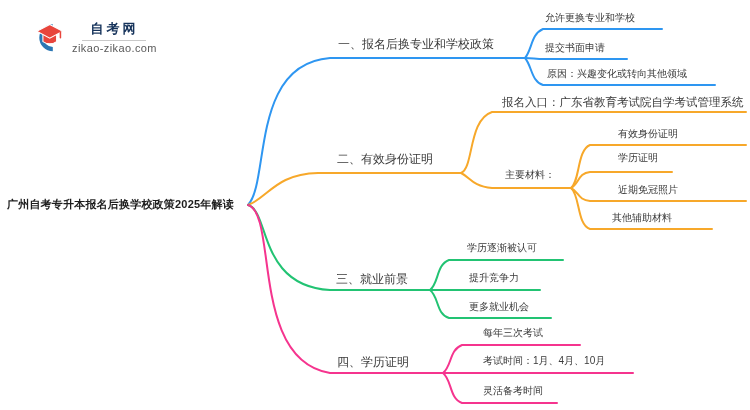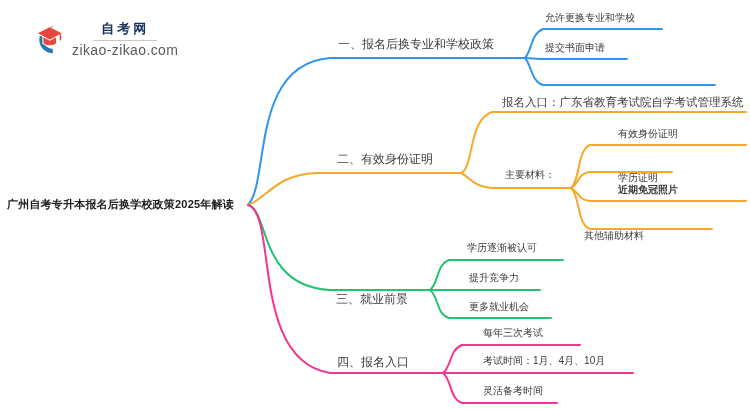--- a/index.html
+++ b/index.html
@@ -17,21 +17,21 @@
   .branch-label{font-size:12px;color:#3a3a3a;}
   .root-label{
     font-size:11px;font-weight:bold;color:#1d1d1d;letter-spacing:.2px;
   }
   .small{font-size:11.5px;}
   
   .logo{position:absolute;left:33px;top:20px;display:flex;align-items:center;gap:7px;}
   .logo-text{display:flex;flex-direction:column;align-items:center;justify-content:flex-end;}
   .logo-title{font-size:13px;font-weight:bold;color:#16335b;letter-spacing:3px;}
   .logo-divider{width:64px;height:1px;background:#c9c9c9;margin:2px 0 1px 0;}
-  .logo-domain{font-size:14px;color:#5a5a5a;letter-spacing:.4px;}
+  .logo-domain{font-size:11px;color:#5a5a5a;letter-spacing:.4px;}
 </style>
 </head>
 <body>
 
 <div class="stage">
 
   <svg class="wires" width="750" height="410" viewBox="0 0 750 410" fill="none" stroke-width="2" stroke-linecap="round" stroke-linejoin="round">
 
     <path d="M248,205 C270,182 250,64 330,58 L525,58" stroke="#2E96F1"></path>
     <path d="M525,58 C532,50 531,34 543,29 L662,29" stroke="#2E96F1"></path>
@@ -69,32 +69,33 @@
       <span class="logo-divider"></span>
       <span class="logo-domain">zikao-zikao.com</span>
     </div>
   </div>
 
   <span class="node root-label" style="left:7px;top:198px;">广州自考专升本报名后换学校政策2025年解读</span>
 
   <span class="node branch-label" style="left:338px;top:37px;">一、报名后换专业和学校政策</span>
   <span class="node" style="left:545px;top:12px;">允许更换专业和学校</span>
   <span class="node" style="left:545px;top:42px;">提交书面申请</span>
+  <span class="node" style="left:547px;top:68px;">原因：兴趣变化或转向其他领域</span>
 
   <span class="node branch-label" style="left:337px;top:152px;">二、有效身份证明</span>
   <span class="node small" style="left:502px;top:95px;">报名入口：广东省教育考试院自学考试管理系统</span>
   <span class="node" style="left:505px;top:169px;">主要材料：</span>
   <span class="node" style="left:618px;top:128px;">有效身份证明</span>
-  <span class="node" style="left:618px;top:172px;">学历证明</span>
-  <span class="node" style="left:618px;top:184px;font-weight:bold;">近期免冠照片</span>
-  <span class="node" style="left:584px;top:212px;margin-top:18px;">其他辅助材料</span>
+  <span class="node" style="left:618px;top:152px;">学历证明</span>
+  <span class="node" style="left:618px;top:184px;">近期免冠照片</span>
+  <span class="node" style="left:612px;top:212px;">其他辅助材料</span>
 
-  <span class="node branch-label" style="left:336px;top:272px;margin-top:20px;">三、就业前景</span>
+  <span class="node branch-label" style="left:336px;top:272px;">三、就业前景</span>
   <span class="node" style="left:467px;top:242px;">学历逐渐被认可</span>
   <span class="node" style="left:469px;top:272px;">提升竞争力</span>
   <span class="node" style="left:469px;top:301px;">更多就业机会</span>
 
-  <span class="node branch-label" style="left:337px;top:355px;">四、报名入口</span>
+  <span class="node branch-label" style="left:337px;top:355px;">四、学历证明</span>
   <span class="node" style="left:483px;top:327px;">每年三次考试</span>
   <span class="node" style="left:483px;top:355px;">考试时间：1月、4月、10月</span>
   <span class="node" style="left:483px;top:385px;">灵活备考时间</span>
 
 </div>
 
 </body></html>

